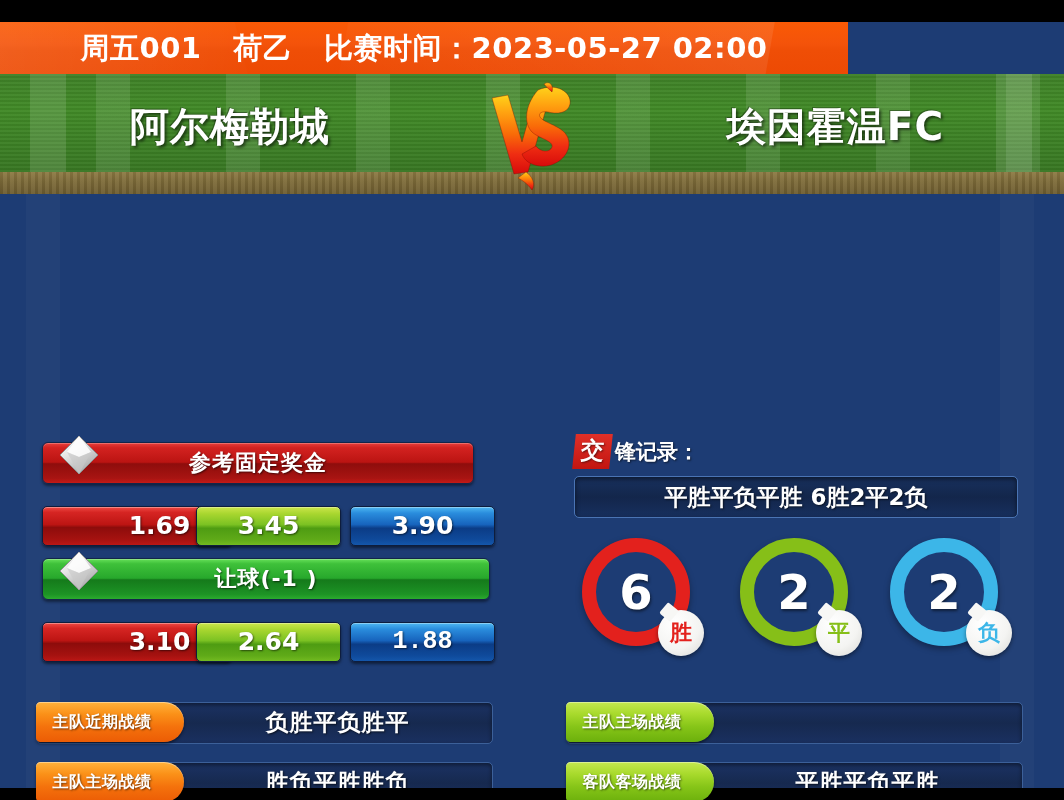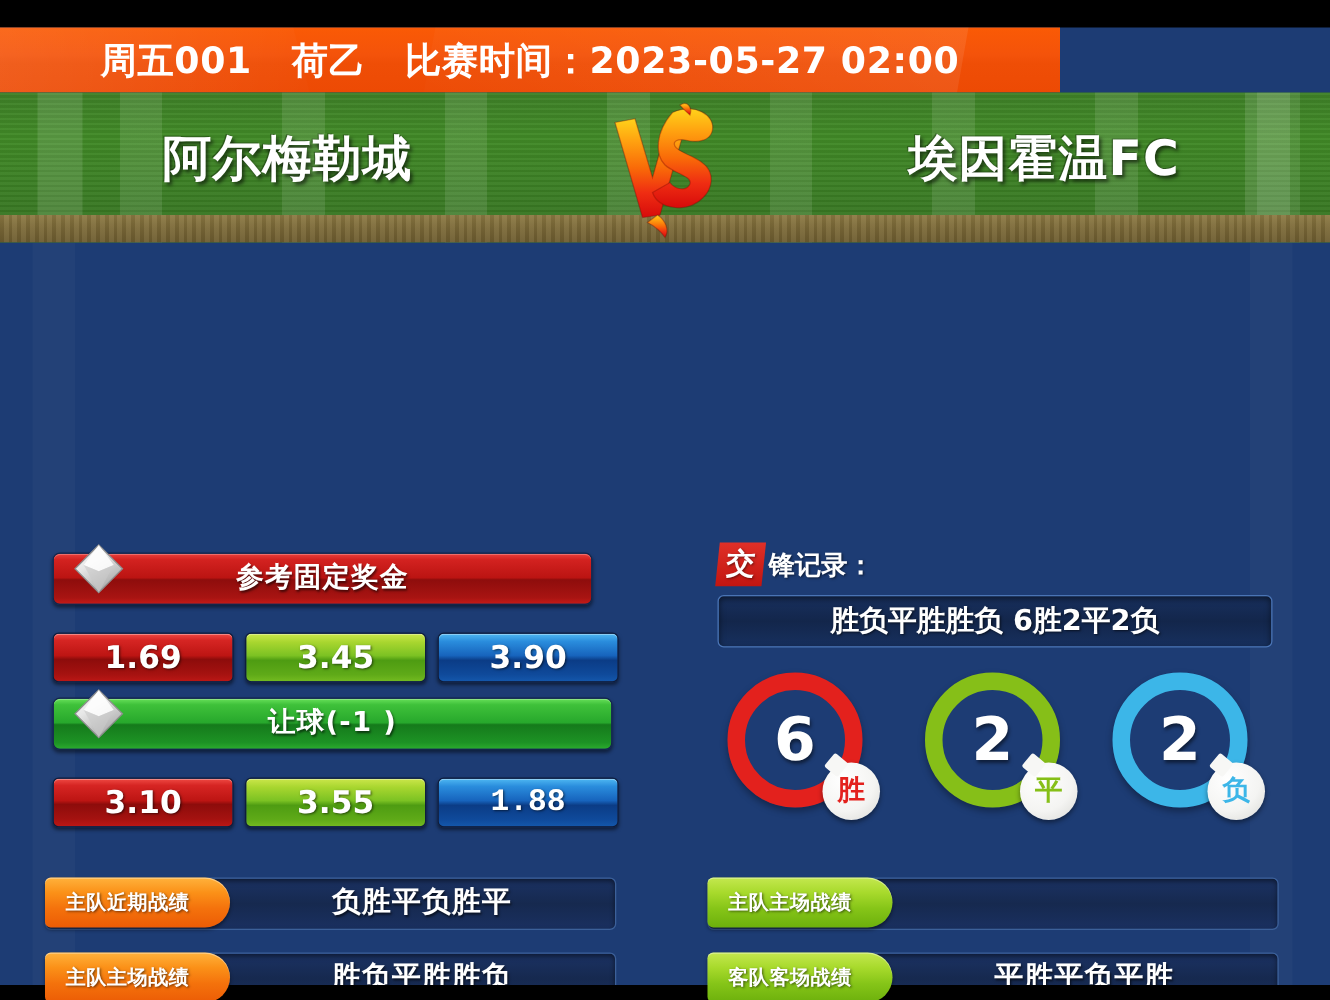--- a/index.html
+++ b/index.html
@@ -164,20 +164,21 @@
     box-shadow: 0 2px 3px rgba(0,0,0,0.5), inset 0 1px 0 rgba(255,255,255,0.35);
     line-height: 38px;
     text-align: center;
     font-size: 25px;
     font-weight: bold;
     color: #ffffff;
     text-shadow: 1px 1px 2px rgba(0,0,0,0.55);
   }
   .odd-red {
     background: linear-gradient(180deg, #ef4a44 0%, #d62523 14%, #bd1513 46%, #8d0c0b 54%, #a51210 85%, #bb1715 100%);
+    padding-left: 45px;
   }
   .odd-green {
     background: linear-gradient(180deg, #cbe64b 0%, #a8d62f 18%, #7cc223 46%, #4e9c12 56%, #5faa18 86%, #73ba20 100%);
   }
   .odd-blue {
     background: linear-gradient(180deg, #4fb8f2 0%, #2a8ddd 16%, #1764bd 46%, #0b3c86 56%, #0f4a9b 86%, #1457ab 100%);
   }
 
   
   .form-row {
@@ -397,21 +398,21 @@
     <div class="bar bar-green" style="left:42px; top:364px; width:430px;padding-left:16px;">
       <svg class="diamond" viewBox="0 0 44 44">
         <polygon points="22,3 41,22 22,41 3,22" fill="url(#dg1)" stroke="#8e8e8e" stroke-width="1"></polygon>
         <polygon points="22,3 34,19 22,24 10,19" fill="#ffffff" opacity="0.85"></polygon>
         <polygon points="10,19 22,24 34,19 22,41" fill="#c9c9c9" opacity="0.6"></polygon>
       </svg>
       <div class="bar-label">让球(-1 )</div>
     </div>
 
     <div class="odd odd-red" style="left:42px;  top:428px;">3.10</div>
-    <div class="odd odd-green" style="left:196px; top:428px;">3.55</div>
+    <div class="odd odd-green" style="left:196px; top:428px;">2.64</div>
     <div class="odd odd-blue" style="left:350px; top:428px;font-family:Liberation Mono, monospace;">1.88</div>
 
     <div class="form-row" style="left:36px; top:508px;">
       <div class="form-track"></div>
       <div class="form-tab tab-orange">
         <div class="form-tab-label">主队近期战绩</div>
       </div>
       <div class="form-value">负胜平负胜平</div>
     </div>
 
@@ -420,21 +421,21 @@
       <div class="form-tab tab-orange">
         <div class="form-tab-label">主队主场战绩</div>
       </div>
       <div class="form-value">胜负平胜胜负</div>
     </div>
 
     <div class="h2h-heading">
       <span class="redchip">交</span><span class="h2h-heading-text">锋记录：</span>
     </div>
 
-    <div class="inset-box h2h-record">胜负平胜胜负  6胜2平2负</div>
+    <div class="inset-box h2h-record">平胜平负平胜  6胜2平2负</div>
 
     <div class="ring-wrap" style="left:582px; top:344px;">
       <div class="ring" id="ring0" style="border-color: rgb(227, 33, 29);"></div>
       <div class="ring-num">6</div>
       <div class="ring-badge" id="badge0" style="color: rgb(227, 33, 29);">胜</div>
     </div>
 
     <div class="ring-wrap" style="left:740px; top:344px;">
       <div class="ring" id="ring1" style="border-color: rgb(134, 191, 24);"></div>
       <div class="ring-num">2</div>

